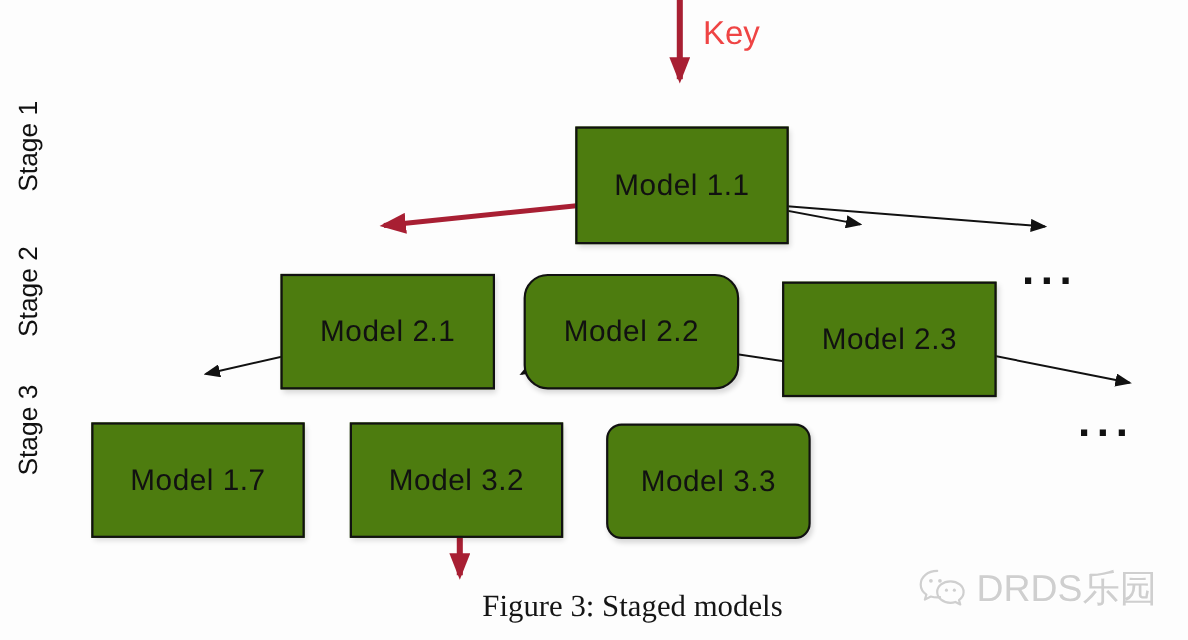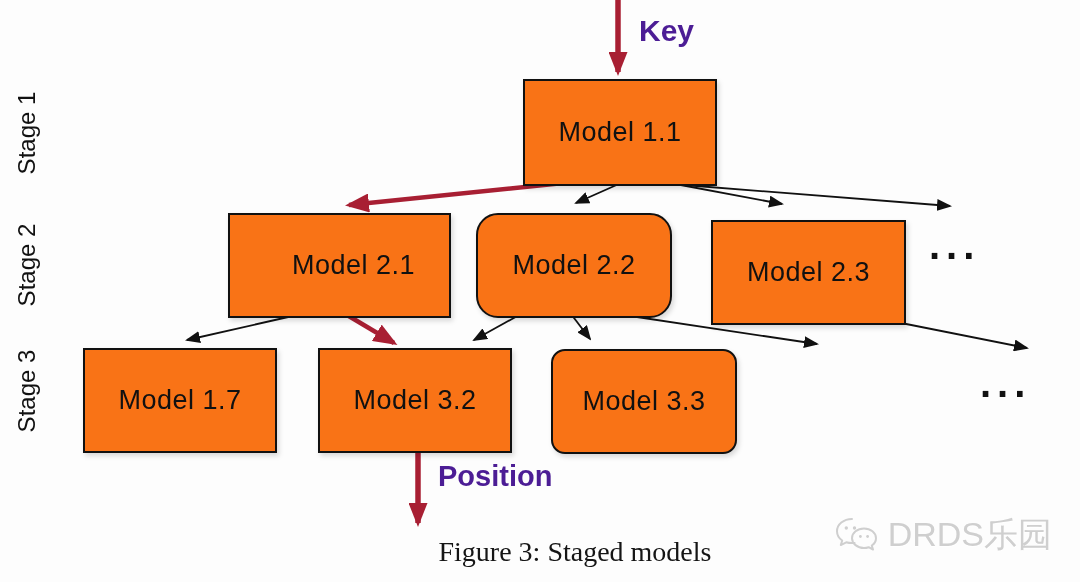--- a/index.html
+++ b/index.html
@@ -13,44 +13,45 @@
     position: relative;
     width: 1080px; height: 582px;
   }
   svg.arrow-layer {
     position: absolute; left: 0; top: 0;
     width: 1080px; height: 582px;
     pointer-events: none;
   }
   .model-box {
     position: absolute;
-    background: #f97316;
+    background: #4d7c0f;
     border: 2.5px solid #111111;
     box-shadow: 2px 3px 5px rgba(0,0,0,0.15);
     display: flex; align-items: center; justify-content: center;
     font-size: 27px; color: #111111;
     letter-spacing: 0.5px;
+    margin-top: 36px;
   }
   .stage-label {
     position: absolute;
     width: 130px; height: 30px;
     display: flex; align-items: center; justify-content: center;
     transform: rotate(-90deg);
     font-size: 24px; color: #111111;
     white-space: nowrap;
   }
   .ellipsis {
     position: absolute;
     font-size: 40px; font-weight: 700; color: #111111;
     letter-spacing: 6px; line-height: 20px;
   }
   .flow-label {
     position: absolute;
-    color: #4c1d95;
-    font-size: 30px; font-weight: 700;
+    color: #ef4444;
+    font-size: 30px; font-weight: 400;
     white-space: nowrap;
   }
   .caption {
     position: absolute;
     left: 0; width: 1150px; top: 536px;
     text-align: center;
     font-family: "Liberation Serif", serif;
     font-size: 28px; color: #151515;
   }
   .watermark {
@@ -96,32 +97,31 @@
       <line x1="861" y1="315" x2="1027" y2="348" marker-end="url(#mb)"></line>
     </g>
   </svg>
 
   <div class="stage-label" style="left:-38px; top:118px;">Stage 1</div>
   <div class="stage-label" style="left:-38px; top:250px;">Stage 2</div>
   <div class="stage-label" style="left:-38px; top:376px;">Stage 3</div>
 
   <div class="model-box" style="left:523px; top:79px;  width:190px; height:103px;">Model 1.1</div>
 
-  <div class="model-box" style="left:228px; top:213px; width:191px; height:101px;padding-left:28px;">Model 2.1</div>
+  <div class="model-box" style="left:255px; top:213px; width:191px; height:101px;">Model 2.1</div>
   <div class="model-box" style="left:476px; top:213px; width:192px; height:101px;border-radius:22px;">Model 2.2</div>
   <div class="model-box" style="left:711px; top:220px; width:191px; height:101px;">Model 2.3</div>
   <div class="ellipsis" style="left:929px; top:235px;">...</div>
 
   <div class="model-box" style="left:83px;  top:348px; width:190px; height:101px;">Model 1.7</div>
   <div class="model-box" style="left:318px; top:348px; width:190px; height:101px;">Model 3.2</div>
   <div class="model-box" style="left:551px; top:349px; width:182px; height:101px;border-radius:14px;">Model 3.3</div>
   <div class="ellipsis" style="left:980px; top:373px;">...</div>
 
   <div class="flow-label" style="left:639px; top:14px;">Key</div>
-  <div class="flow-label" style="left:438px; top:460px; font-size:29px;">Position</div>
 
   <div class="caption">Figure 3: Staged models</div>
 
   <div class="watermark">
     <span style="display:inline-flex;">
       <svg width="46" height="38" viewBox="0 0 46 38">
         <g fill="none" stroke="#cfcfcf" stroke-width="2" stroke-linecap="round" stroke-linejoin="round">
           <path d="M18 3 C9.5 3 3 8.5 3 15.3 c0 3.8 2 7 5.2 9.2 l-1.4 4.6 5.4-2.8 c1.8 0.5 3.7 0.8 5.8 0.8 0.9 0 1.8 -0.1 2.6 -0.2"></path>
           <path d="M30 12.5 c-6.6 0 -12 4.3 -12 9.7 0 5.4 5.4 9.8 12 9.8 1.6 0 3.2 -0.3 4.6 -0.8 l4.4 2.3 -1.2 -4 c2.6 -1.8 4.2 -4.4 4.2 -7.3 0 -5.4 -5.4 -9.7 -12 -9.7 z"></path>
         </g>

